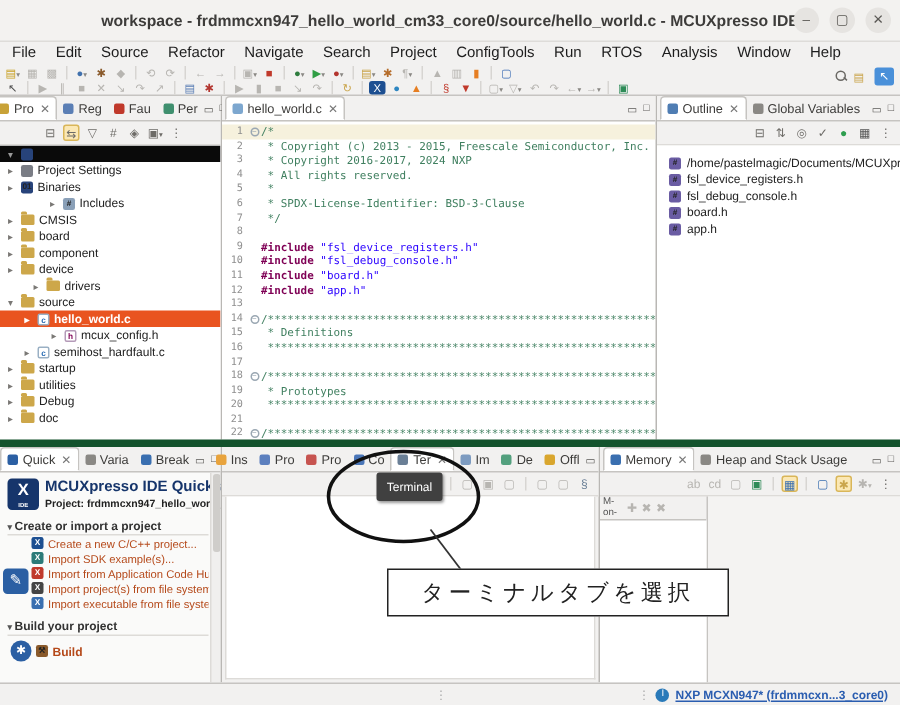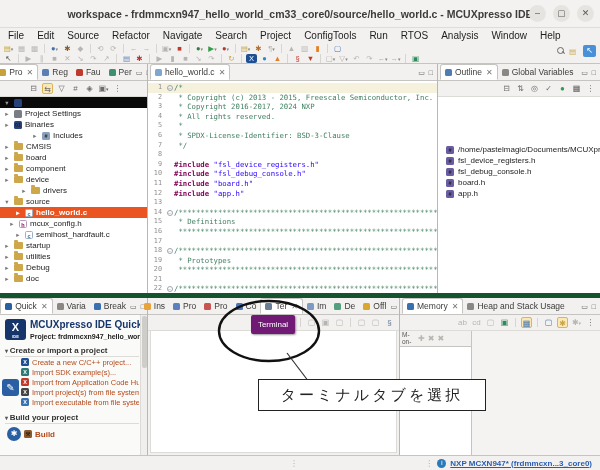--- a/index.html
+++ b/index.html
@@ -74,21 +74,21 @@
   .cl.hl{background:#f6f1dd;}
   .ln{width:17px; text-align:right; color:#8f8f8f; padding-right:3px; flex-shrink:0;
     font-size:6.8px;}
   .foldc{width:9px; flex-shrink:0; display:flex; align-items:center; justify-content:center;}
   .fold{width:6px;height:6px;border:1px solid #9aa7b2;border-radius:50%;color:#9aa7b2;
     font-size:5px;line-height:4px;text-align:center;}
   .ct{overflow:hidden;}
   .cm{color:#3f7f5f;} .pp{color:#7f0055;font-weight:bold;} .st{color:#2a00ff;}
   
   .outline{width:162px; background:#fff;}
-  .olist{flex:1; background:#fff; font-size:8px; padding-top:6px;margin-top:41px;}
+  .olist{flex:1; background:#fff; font-size:8px; padding-top:6px;}
   .orow{height:11px; display:flex; align-items:center; gap:4px; padding-left:8px; white-space:nowrap; overflow:hidden;}
   .ret{color:#8a6d3b;}
   .dot{width:6px;height:6px;border-radius:50%;display:inline-block;flex-shrink:0;}
   
   .qs{width:148px; border-right:1px solid #b9b7b4; background:#fafaf9;}
   .qs-body{flex:1; position:relative; overflow:hidden; padding:4px 8px 0 5px;}
   .qs-head{display:flex; gap:4px; align-items:flex-start;}
   .qs-logo{width:21px;height:21px;background:#16356b;border-radius:3px;color:#fff;
     font-weight:bold;font-size:11px;text-align:center;line-height:17px;position:relative;flex-shrink:0;}
   .qs-logo i{position:absolute;bottom:1px;left:0;right:0;font-style:normal;font-size:4px;line-height:4px;}
@@ -122,21 +122,21 @@
   
   .statusbar{height:15px; border-top:1px solid #c6c4c1; background:#f2f1f0;
     display:flex; align-items:center; position:relative; font-size:8px;}
   .sb-dots{position:absolute; left:290px; color:#aaa; font-size:8px;}
   .sb-right{margin-left:auto; display:flex; align-items:center; gap:4px; padding-right:8px;}
   .power{width:9px;height:9px;border-radius:50%;background:#2a7ab9;color:#fff;
     font-size:6px;line-height:9px;text-align:center;}
   .sb-link{color:#2a5db0; text-decoration:underline; font-weight:bold; white-space:nowrap;}
   
   .overlay-svg{position:absolute; left:0; top:0; pointer-events:none; z-index:50;}
-  .tooltip{position:absolute; left:251px; top:315px; width:44px; height:19px; background:#701a75;
+  .tooltip{position:absolute; left:251px; top:315px; width:44px; height:19px; background:#404040;
     color:#fff; font-size:8px; line-height:19px; text-align:center; border-radius:2px;
     box-shadow:1px 1px 2px rgba(0,0,0,.4); z-index:40;}
   .callout{position:absolute; left:258px; top:379px; width:228px; height:32px; background:#fff;
     border:1px solid #222; color:#222; font-size:15px; letter-spacing:3px;
     display:flex; align-items:center; justify-content:center; z-index:60; white-space:nowrap;}
 </style>
 </head>
 <body>
 
 <div class="app">
@@ -328,21 +328,21 @@
           <div class="trow" style="padding-left: 3px;">
             <span class="chev">▾</span>
             <span class="folder-ic"></span>
             <span>source</span>
           </div>
           <div class="trow sel" style="padding-left: 14px;">
             <span class="chev">▸</span>
             <span class="fchip" style="background: rgb(255, 255, 255); color: rgb(42, 109, 181); border: 1px solid rgb(154, 176, 196);">c</span>
             <span>hello_world.c</span>
           </div>
-          <div class="trow" style="padding-left: 8px;">
+          <div class="trow" style="padding-left: 32px;">
             <span class="chev">▸</span>
             <span class="fchip" style="background: rgb(255, 255, 255); color: rgb(127, 0, 85); border: 1px solid rgb(180, 154, 184);">h</span>
             <span>mcux_config.h</span>
           </div>
           <div class="trow" style="padding-left: 14px;">
             <span class="chev">▸</span>
             <span class="fchip" style="background: rgb(255, 255, 255); color: rgb(42, 109, 181); border: 1px solid rgb(154, 176, 196);">c</span>
             <span>semihost_hardfault.c</span>
           </div>
           <div class="trow" style="padding-left: 3px;">

